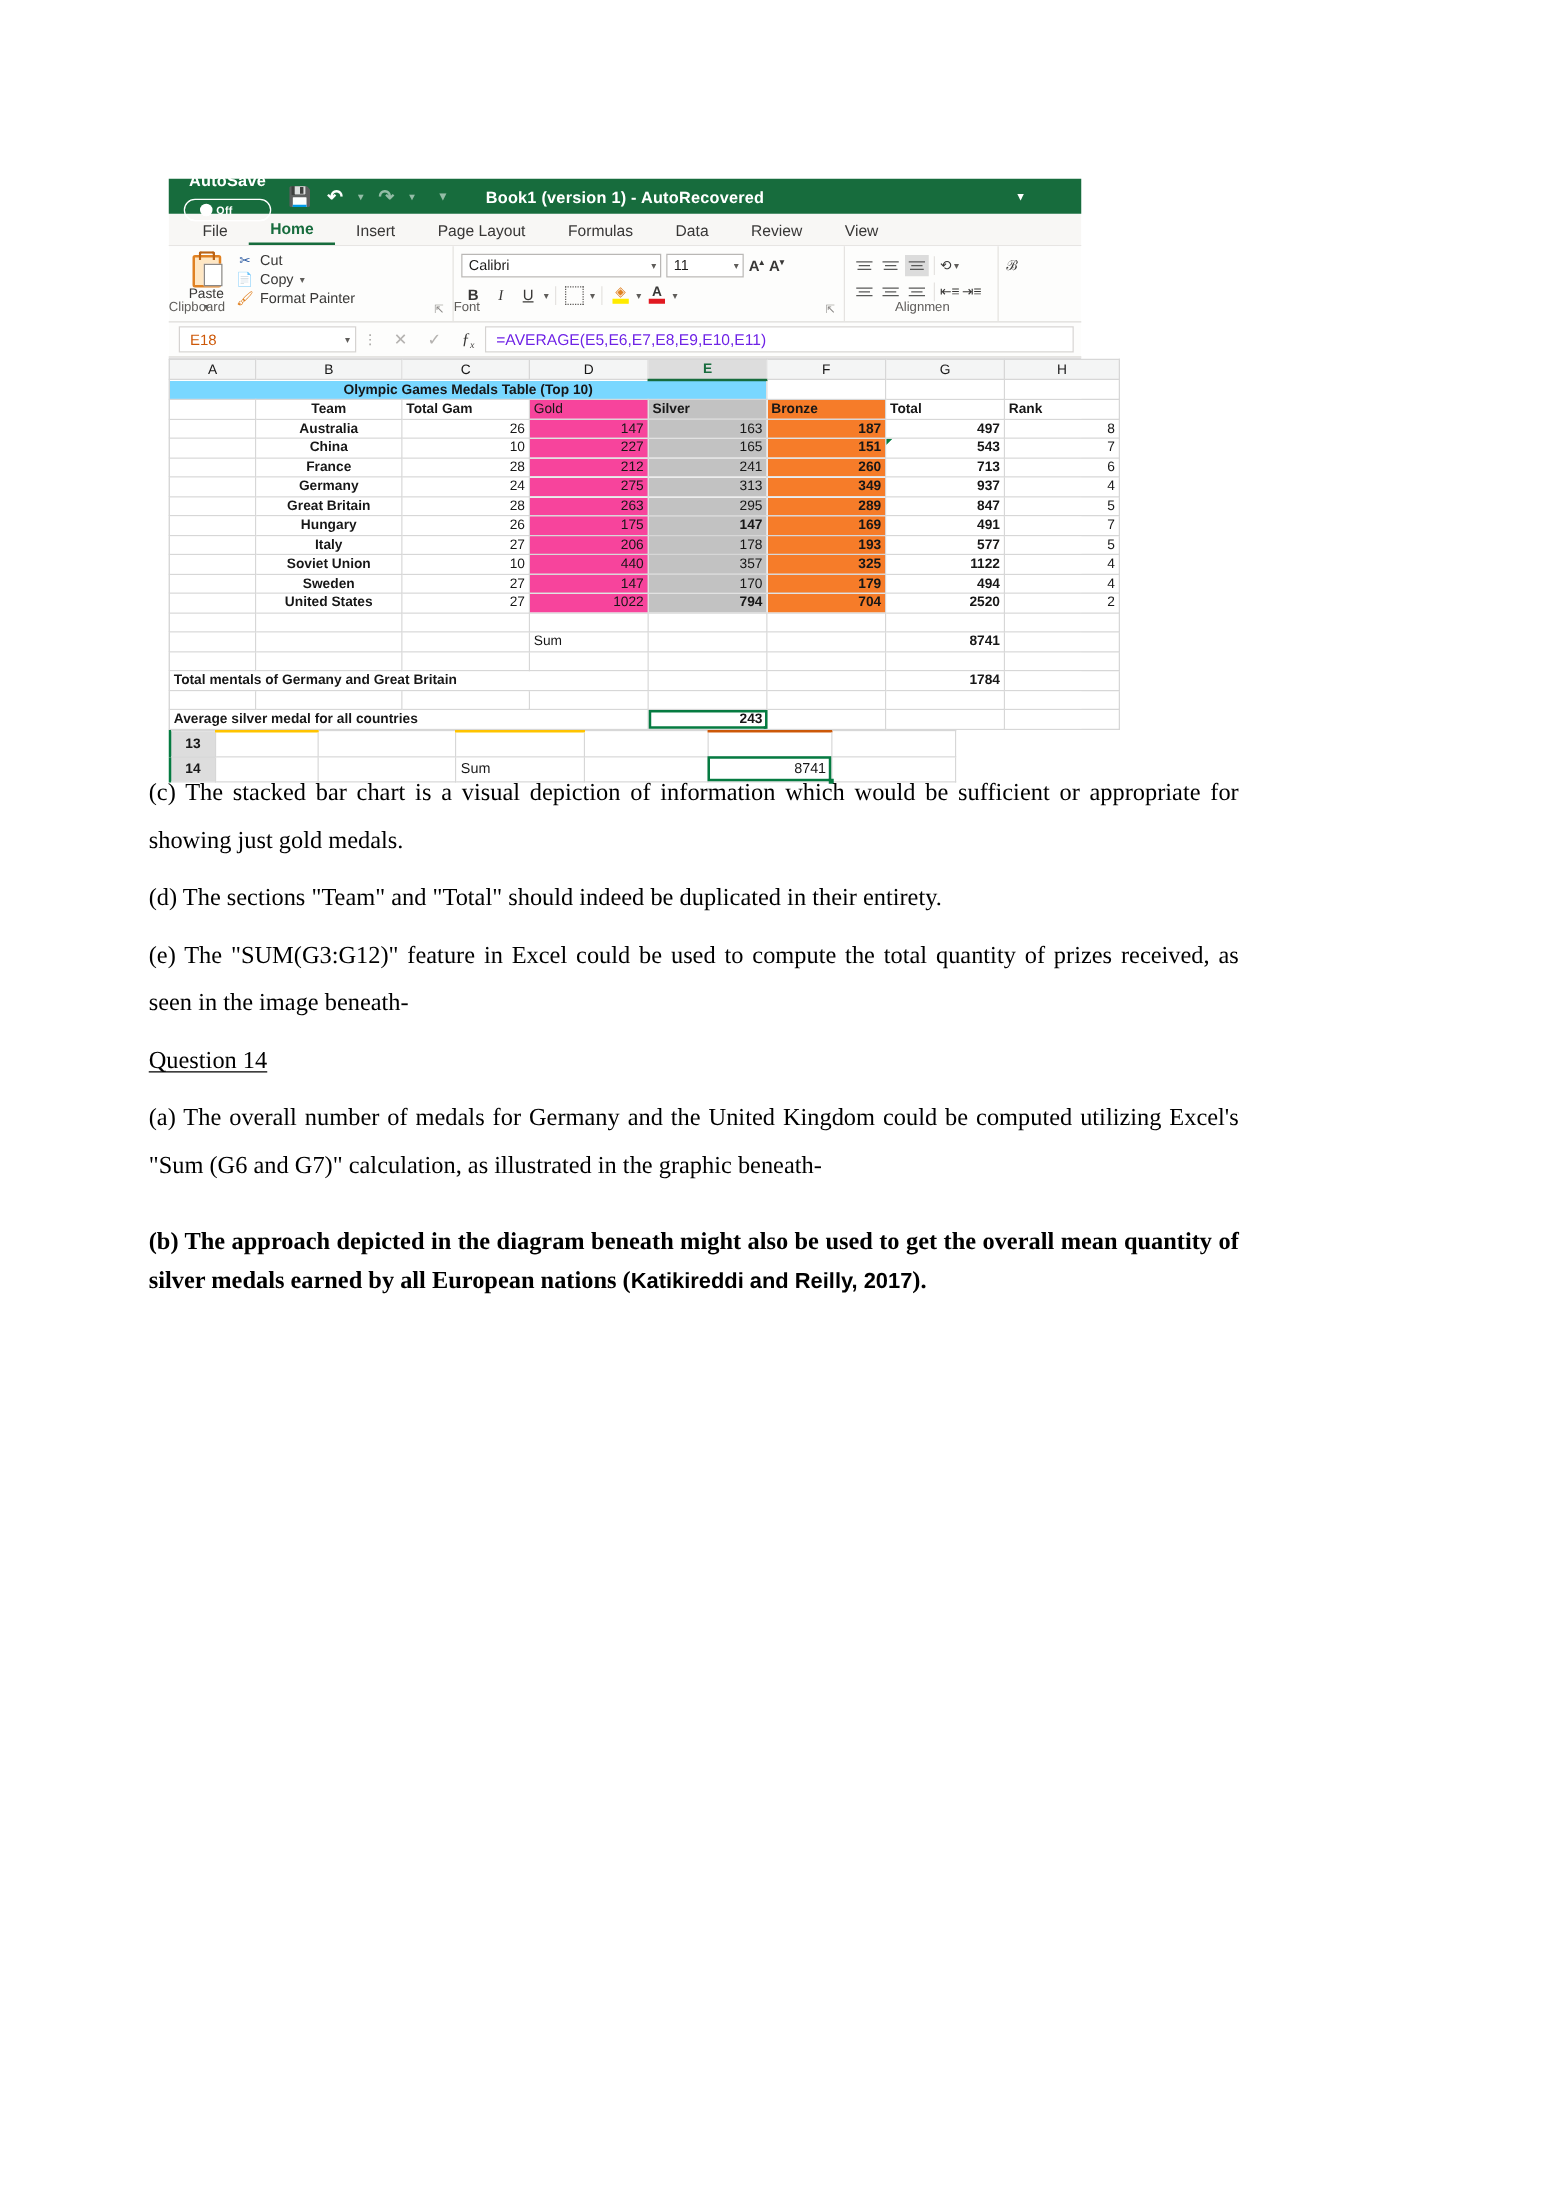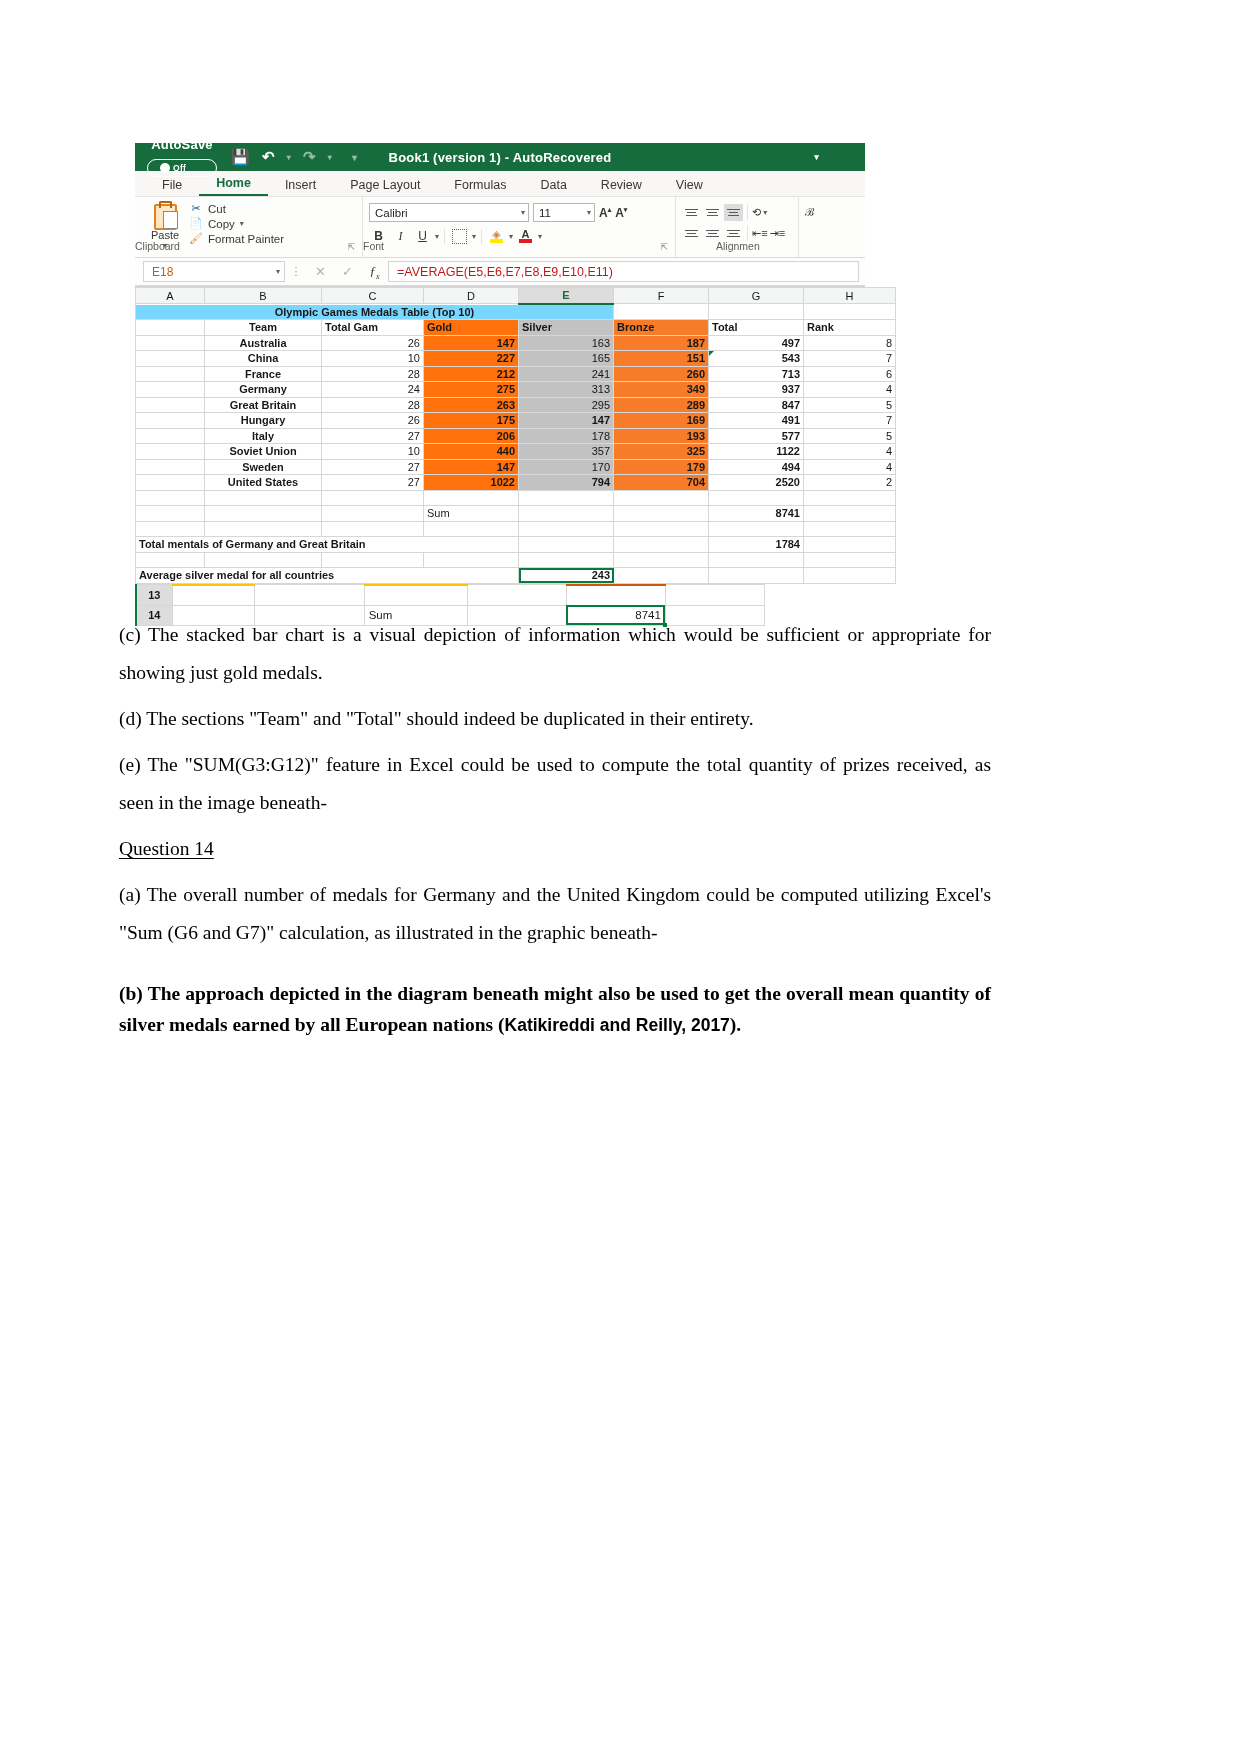--- a/index.html
+++ b/index.html
@@ -144,21 +144,21 @@
   }
   .namebox .cv { font-size:8px; color:#605e5c; }
   .fb-dots { width:22px; text-align:center; color:#a19f9d; font-size:11px; letter-spacing:0; }
   .fb-btns { display:flex; align-items:center; gap:0; }
   .fb-btn { width:27px; text-align:center; font-size:13px; color:#b3b1af; }
   .fb-btn.fx { color:#3b3a39; font-style:italic; font-family:"Liberation Serif", serif; font-size:13px; }
   .fb-input {
     flex:1; height:19px; margin-right:6px;
     border:1px solid #d2d0ce; border-left:1px solid #d2d0ce; background:#ffffff;
     display:flex; align-items:center; padding-left:8px;
-    font-size:12.5px; color:#b91c1c;
+    font-size:12.5px; color:#6d28d9;
   }
 
   
   .grid-wrap { background:#ffffff; border-top:1px solid #d0cece; }
   table.grid { border-collapse:collapse; table-layout:fixed; width:730px; font-size:11px; }
   table.grid td, table.grid th { border:1px solid #d4d4d4; padding:0 3px; height:14.5px;
     font-family:"Liberation Sans", sans-serif; font-size:11px; color:#1b1b1b; white-space:nowrap; overflow:hidden; }
   .colhdr th {
     background:#f0f0f0; text-align:center; font-weight:400; color:#444;
     border:1px solid #c6c6c6; height:15px; font-size:11px;
@@ -169,21 +169,21 @@
     border:1px solid #c6c6c6; font-size:10.5px;
   }
   .rowhdr.sel { background:#d9d9d9; color:#1e6c41; font-weight:700; }
   .corner { background:#f0f0f0; position:relative; }
   .c-A { width:62px; } .c-B { width:110px; } .c-C { width:95px; }
   .c-D { width:88px; } .c-E { width:88px; } .c-F { width:88px; }
   .c-G { width:88px; } .c-H { width:85px; }
 
   .title-cell { background:#7dd3fc; text-align:center; font-weight:700; font-size:12.5px; color:#1b1b1b; }
   .hdr-cell { font-weight:700; }
-  .gold { background:#f97316; font-weight:700; color:#1b1b1b; }
+  .gold { background:#ec4899; font-weight:400; color:#1b1b1b; }
   .silver { background:#bfbfbf; color:#1b1b1b; }
   .bronze { background:#ed7d31; font-weight:700; color:#1b1b1b; }
   .num { text-align:right; }
   .ctr { text-align:center; font-weight:700; }
   .bold { font-weight:700; }
   .cell-sel { outline:2px solid #0e7a45; outline-offset:-2px; position:relative; }
   .cell-sel::after {
     content:""; position:absolute; right:-2px; bottom:-2px;
     width:4px; height:4px; background:#0e7a45;
   }

